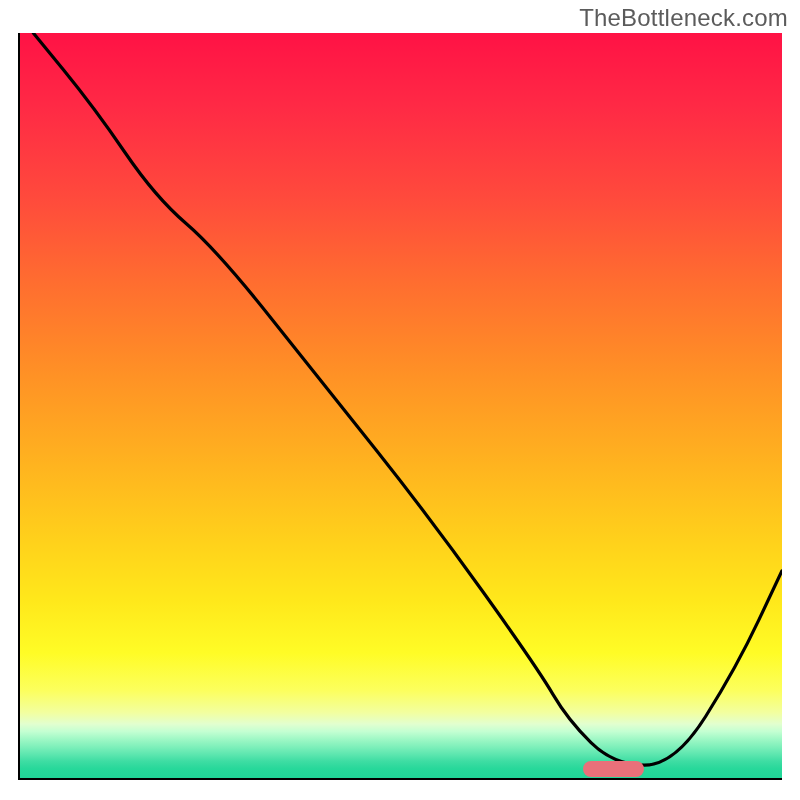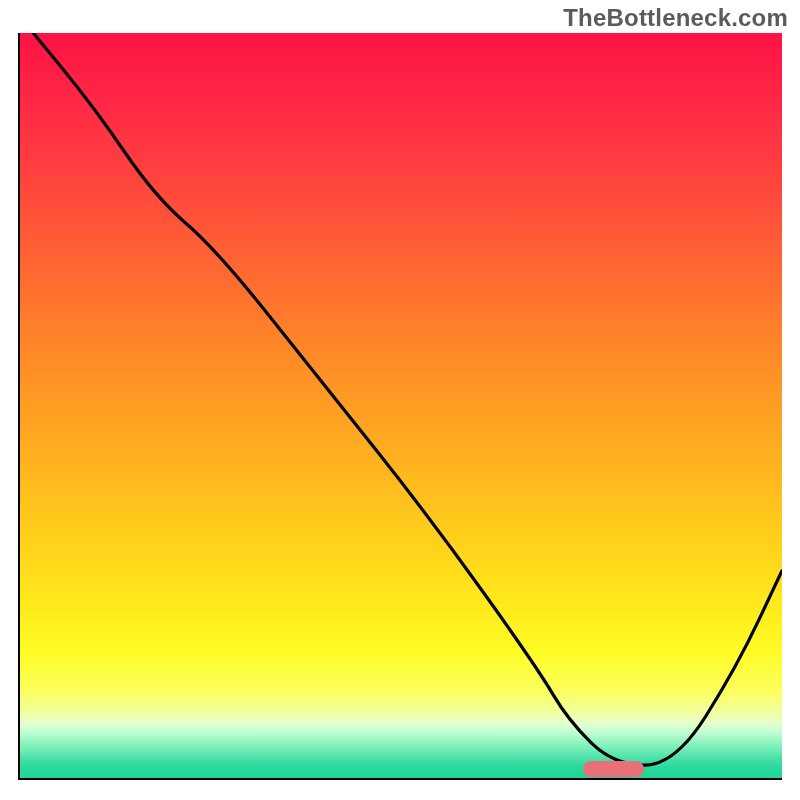--- a/index.html
+++ b/index.html
@@ -13,21 +13,21 @@
   .container {
     position: relative;
     width: 800px;
     height: 800px;
   }
   .watermark {
     position: absolute;
     top: 4px;
     right: 12px;
     font-size: 24px;
-    font-weight: 700;
+    font-weight: 400;
     color: #5b5b5b;
     letter-spacing: 0.2px;
   }
   .plot-area {
     position: absolute;
     left: 18px;
     top: 33px;
     width: 764px;   
     height: 747px;  
     background: linear-gradient(

